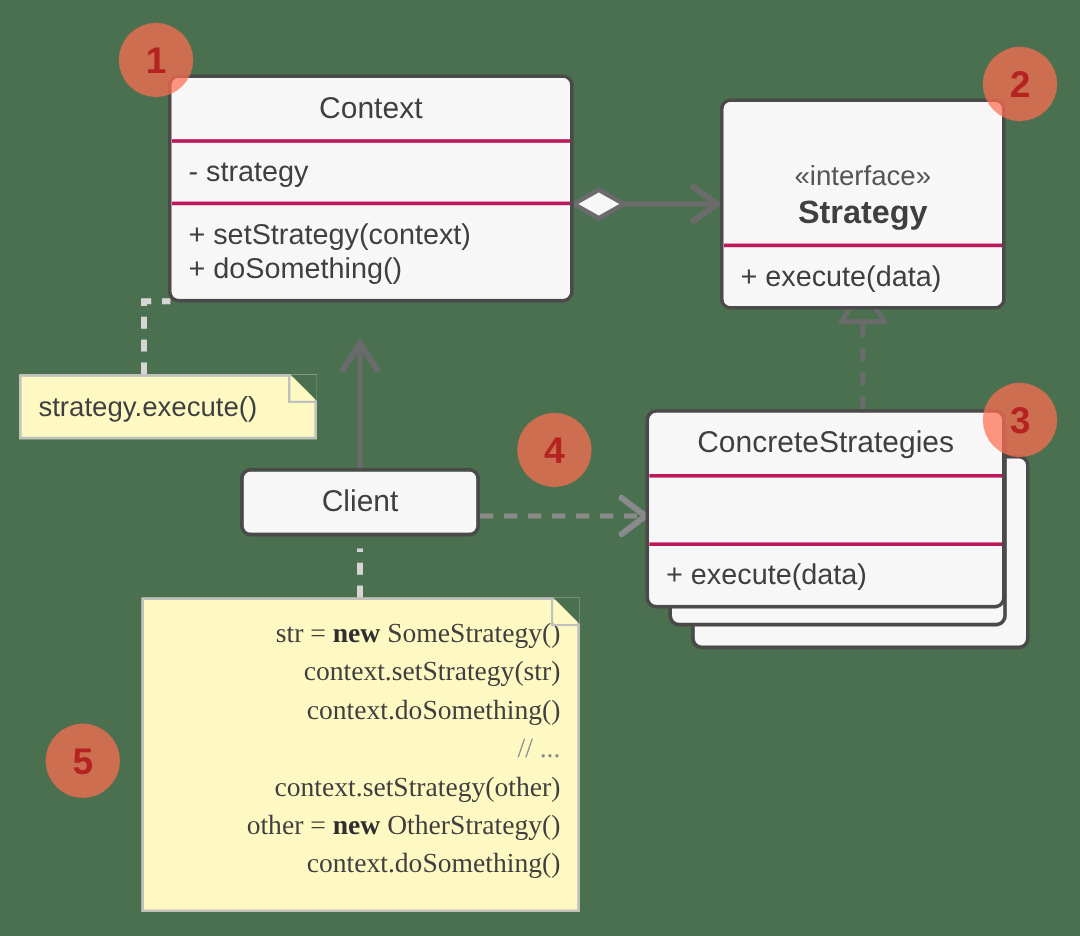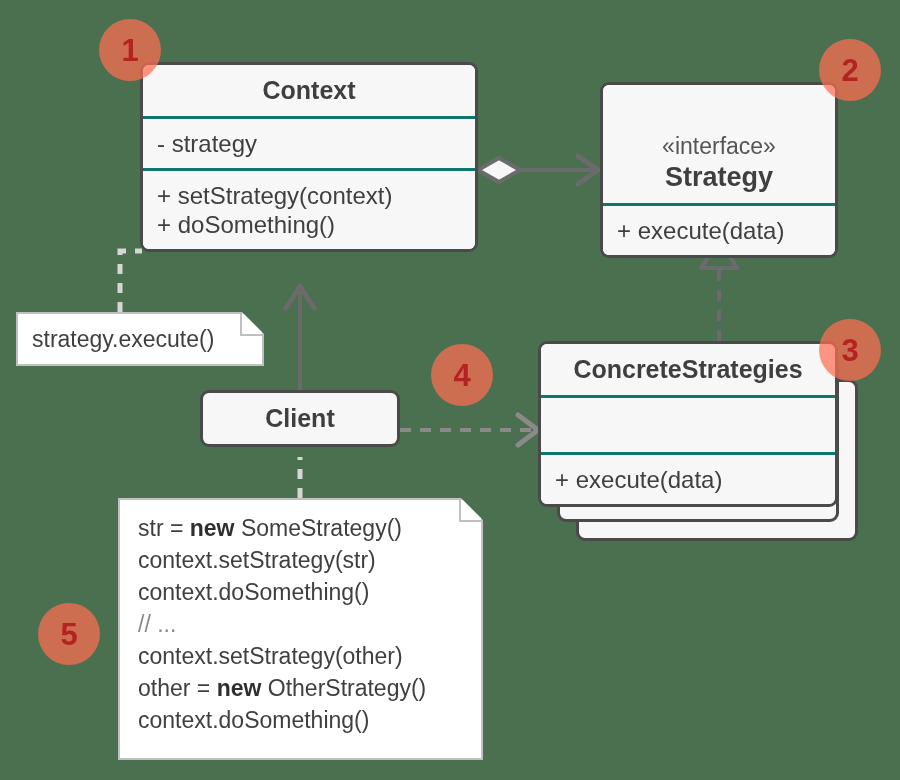--- a/index.html
+++ b/index.html
@@ -30,25 +30,25 @@
   }
   .uml-row {
     box-sizing: border-box;
     padding: 10px 14px;
     color: #3f3f3f;
     font-size: 24px;
     line-height: 1.22;
     background: #f7f7f7;
   }
   .uml-row + .uml-row {
-    border-top: 3px solid #0f766e;
+    border-top: 3px solid #be185d;
   }
   .uml-title {
     text-align: center;
-    font-weight: bold;
+    font-weight: normal;
     font-size: 25px;
   }
   .uml-stereotype {
     text-align: center;
     font-size: 23px;
     font-weight: normal;
     color: #555;
     line-height: 1.2;
     margin-top: 38px;
   }
@@ -80,24 +80,25 @@
     box-sizing: border-box;
   }
   #stack-back2 { left: 38px; top: 38px; width: 282px; height: 162px; }
   #stack-back1 { left: 19px; top: 19px; width: 282px; height: 162px; }
   #box-concrete { position: absolute; left: 0; top: 0; width: 300px; }
   #box-concrete .uml-row.empty-row { height: 57px; }
 
   
   .note {
     position: absolute;
-    background: #ffffff;
+    background: #fef9c3;
     border: 2px solid #c0c0c0;
     box-sizing: border-box;
     color: #3f3f3f;
+    text-align: right;
   }
   .note .fold {
     position: absolute;
     right: -2px;
     top: -2px;
     width: 0;
     height: 0;
     border-left: 22px solid transparent;
     border-top: 22px solid #4b7050;
   }
@@ -127,20 +128,21 @@
     top: 498px;
     width: 365px;
     height: 262px;
     padding: 12px 14px 10px 18px;
   }
   #note-code .code-line {
     font-size: 23px;
     line-height: 32px;
     white-space: pre;
     color: #3f3f3f;
+    font-family: Liberation Serif, serif;
   }
   #note-code .code-line b { font-weight: bold; color: #2f2f2f; }
   #note-code .code-line.comment { color: #8a8a8a; }
 
   
   .badge {
     position: absolute;
     width: 62px;
     height: 62px;
     border-radius: 50%;

